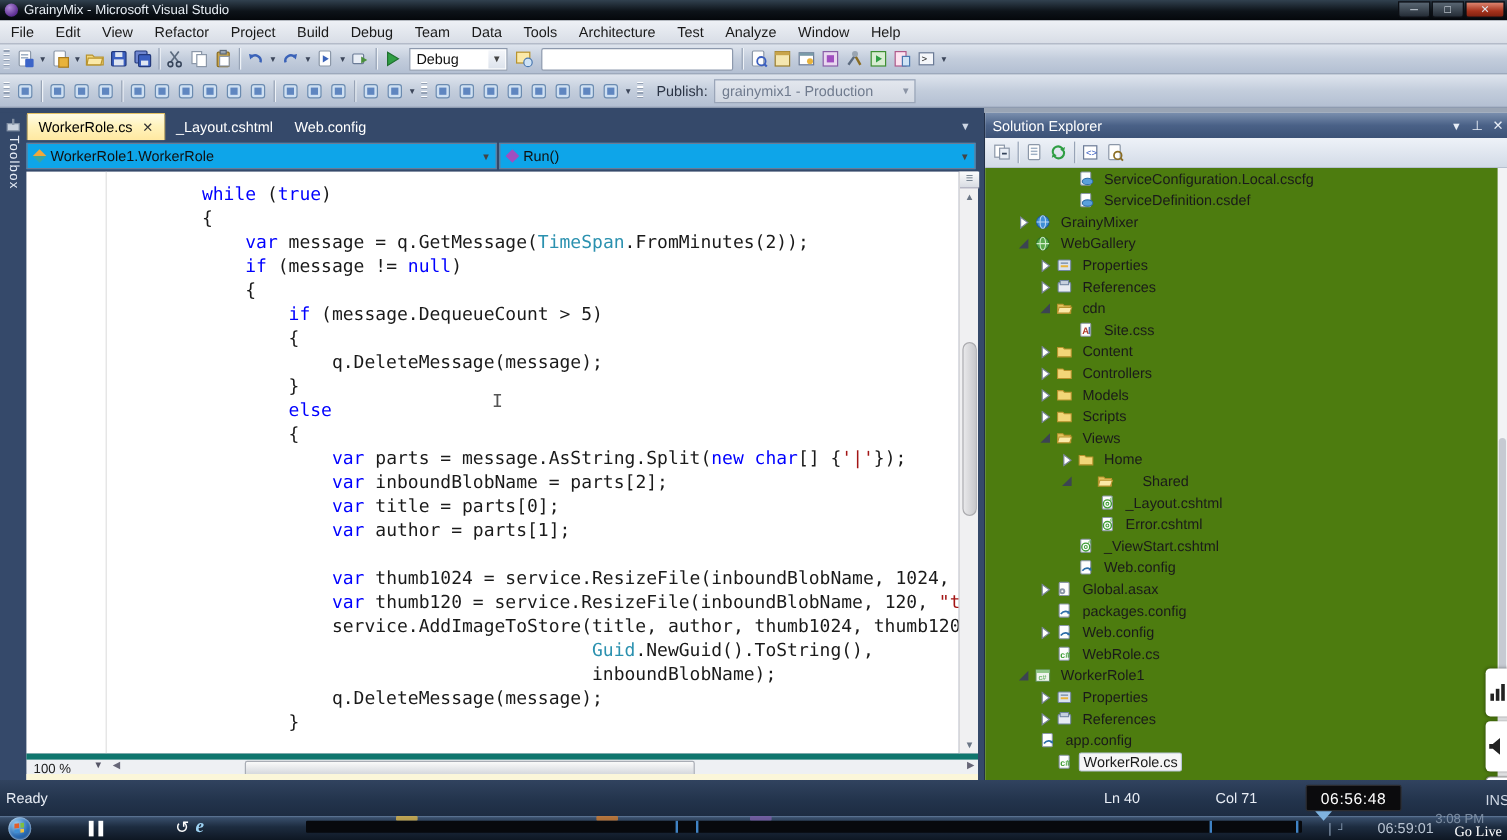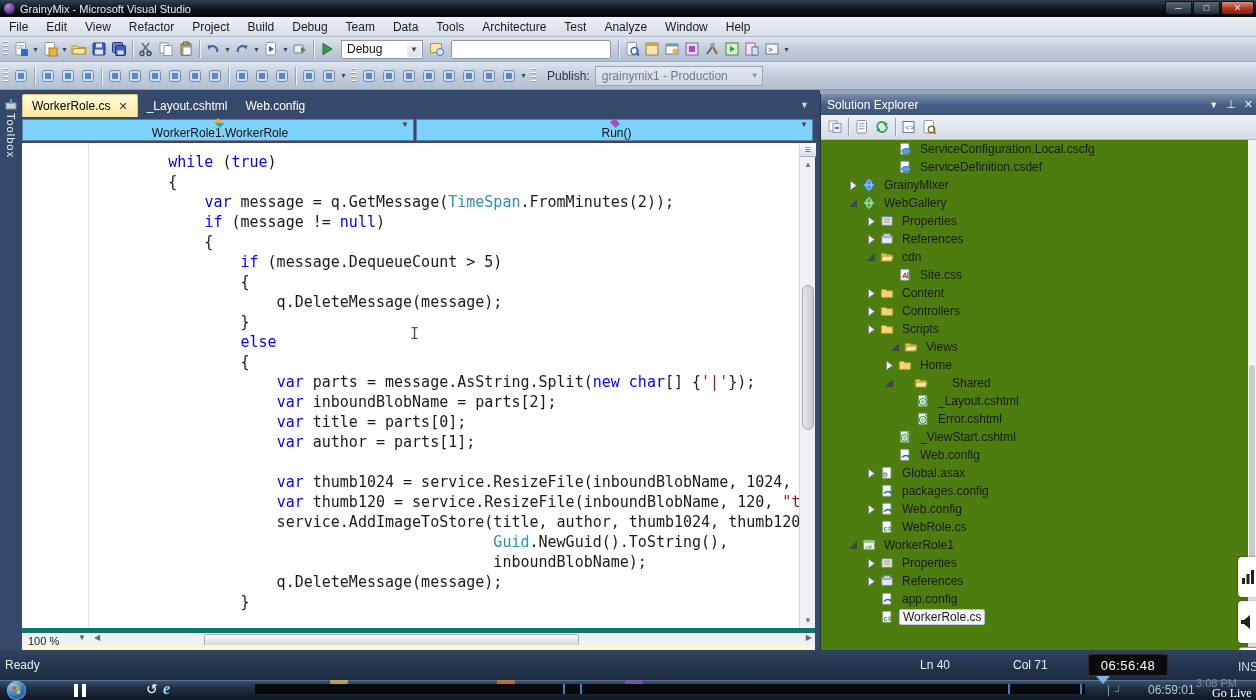--- a/index.html
+++ b/index.html
@@ -59,22 +59,22 @@
 
   #tabstrip { position:absolute; left:22px; top:94px; width:790px; height:23px; display:flex; align-items:flex-end; }
   .tab { height:23px; display:flex; align-items:center; padding:0 9px; font-size:12px; color:#fff; }
   .tab.active { background:linear-gradient(#fffbe5,#fff3bd 45%,#ffe8a0); color:#000;
     border:1px solid #e5c365; border-bottom:none; border-radius:2px 2px 0 0; }
   .tab .close-x { margin-left:8px; font-size:11px; color:#333; }
   #tab-dd { position:absolute; left:800px; top:100px; color:#cdd6e4; font-size:9px; }
 
   #navbar { position:absolute; left:22px; top:117px; width:791px; height:26px; background:#35496a;
     display:flex; align-items:center; }
-  .nav-combo { height:22px; background:#7dd3fc; border:1px solid #6b7b96; display:flex; align-items:center;
-    font-size:12px; color:#111; position:relative; padding-left:4px;flex-direction:column; }
+  .nav-combo { height:22px; background:#0ea5e9; border:1px solid #6b7b96; display:flex; align-items:center;
+    font-size:12px; color:#111; position:relative; padding-left:4px; }
   .nav-combo .dd { position:absolute; right:4px; font-size:8px; color:#444; }
   .diamond { width:8px; height:8px; transform:rotate(45deg); margin:0 5px 0 2px; }
 
   
   #editor { position:absolute; left:22px; top:143px; width:777px; height:485px; background:#fff; overflow:hidden; }
   #margin-line { position:absolute; left:66px; top:0; bottom:0; width:1px; background:#e0e0e0; }
   #code { position:absolute; left:74px; top:9px; font-family:"DejaVu Sans Mono", monospace;
     font-size:15px; line-height:20px; white-space:pre; }
   .tok-kw { color:#0000ff; } .tok-ty { color:#2b91af; } .tok-st { color:#a31515; } .tok-pl { color:#1a1a1a; }
   #ibeam { position:absolute; left:388px; top:182px; color:#555; font-size:15px; font-family:"DejaVu Sans Mono",monospace; }
@@ -771,23 +771,36 @@
           <span class="tree-arrow">
             <svg width="9" height="11">
               <polygon points="1.5,1 7.5,5.5 1.5,10" fill="#fff" stroke="#7a8699"></polygon>
             </svg>
           </span>
           <span class="tree-icon">
             <svg width="14" height="14" viewBox="0 0 16 16">
               <path d="M1.5 4 h5 l1.5 1.5 H14.5 V13 H1.5 Z" fill="#f2d678" stroke="#b8932e"></path>
             </svg>
           </span>
+          <span class="tree-label">Models</span>
+        </div>
+        <div class="tree-row" style="padding-left: 42px;">
+          <span class="tree-arrow">
+            <svg width="9" height="11">
+              <polygon points="1.5,1 7.5,5.5 1.5,10" fill="#fff" stroke="#7a8699"></polygon>
+            </svg>
+          </span>
+          <span class="tree-icon">
+            <svg width="14" height="14" viewBox="0 0 16 16">
+              <path d="M1.5 4 h5 l1.5 1.5 H14.5 V13 H1.5 Z" fill="#f2d678" stroke="#b8932e"></path>
+            </svg>
+          </span>
           <span class="tree-label">Scripts</span>
         </div>
-        <div class="tree-row" style="padding-left: 66px;">
+        <div class="tree-row" style="padding-left: 42px;">
           <span class="tree-arrow">
             <svg width="10" height="10">
               <polygon points="9,1 9,9 1,9" fill="#3c4452"></polygon>
             </svg>
           </span>
           <span class="tree-icon">
             <svg width="14" height="14" viewBox="0 0 16 16">
               <path d="M1.5 4 h5 l1.5 1.5 H14 V12.5 H1.5 Z" fill="#e3c25e" stroke="#b8932e"></path>
               <path d="M3 7 H15 L13 12.5 H1.5 Z" fill="#fbe9a8" stroke="#b8932e"></path>
             </svg>
@@ -956,21 +969,21 @@
             </svg>
           </span>
           <span class="tree-icon">
             <svg width="14" height="14" viewBox="0 0 16 16">
               <rect x="2" y="4" width="12" height="9" rx="1" fill="#e7ebf1" stroke="#7185a0"></rect>
               <rect x="4" y="2" width="8" height="4" fill="#c6d0dd" stroke="#7185a0"></rect>
             </svg>
           </span>
           <span class="tree-label">References</span>
         </div>
-        <div class="tree-row" style="padding-left: 42px;">
+        <div class="tree-row" style="padding-left: 28px;">
           <span class="tree-arrow"></span>
           <span class="tree-icon">
             <svg width="14" height="14" viewBox="0 0 16 16">
               <rect x="3" y="1.5" width="9.5" height="12.5" rx="1" fill="#fdfdfd" stroke="#8b97a8"></rect>
               <path d="M4.5 11 Q8 7 12 9.5" fill="none" stroke="#2c6da8" stroke-width="1.6"></path>
               <polygon points="12.5,7.5 13.5,11 10.5,10.5" fill="#2c6da8"></polygon>
             </svg>
           </span>
           <span class="tree-label">app.config</span>
         </div>

